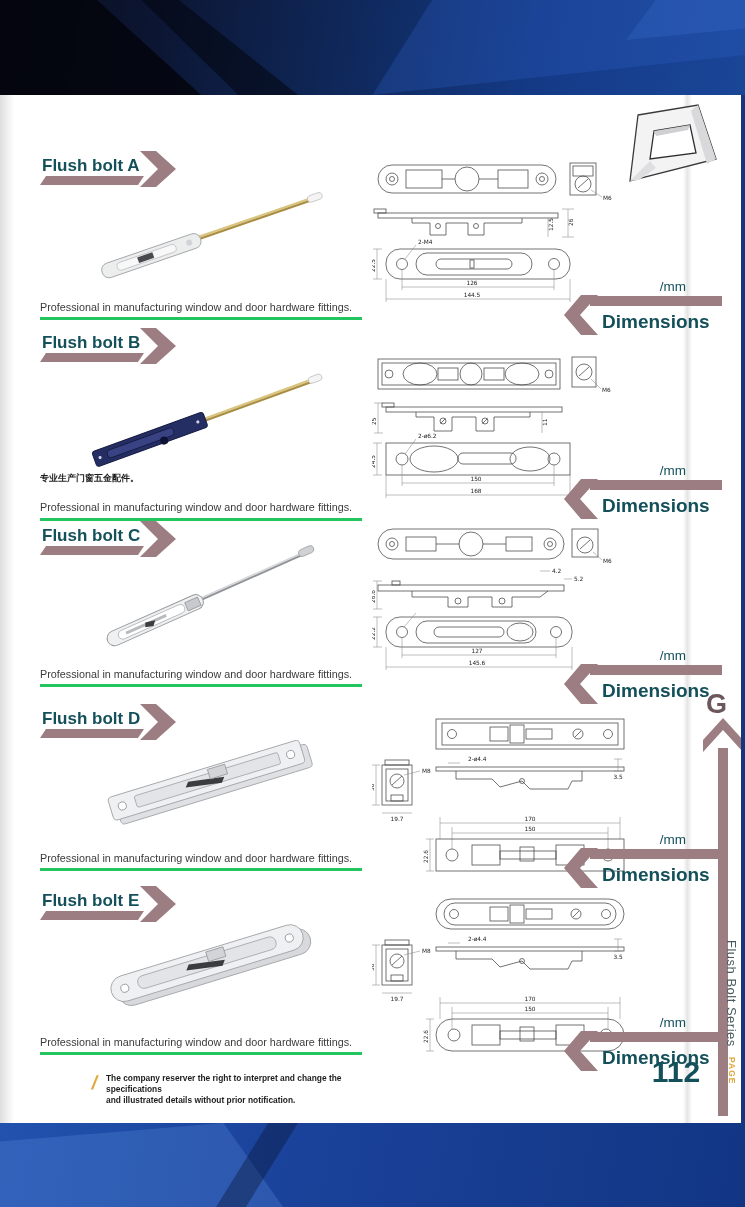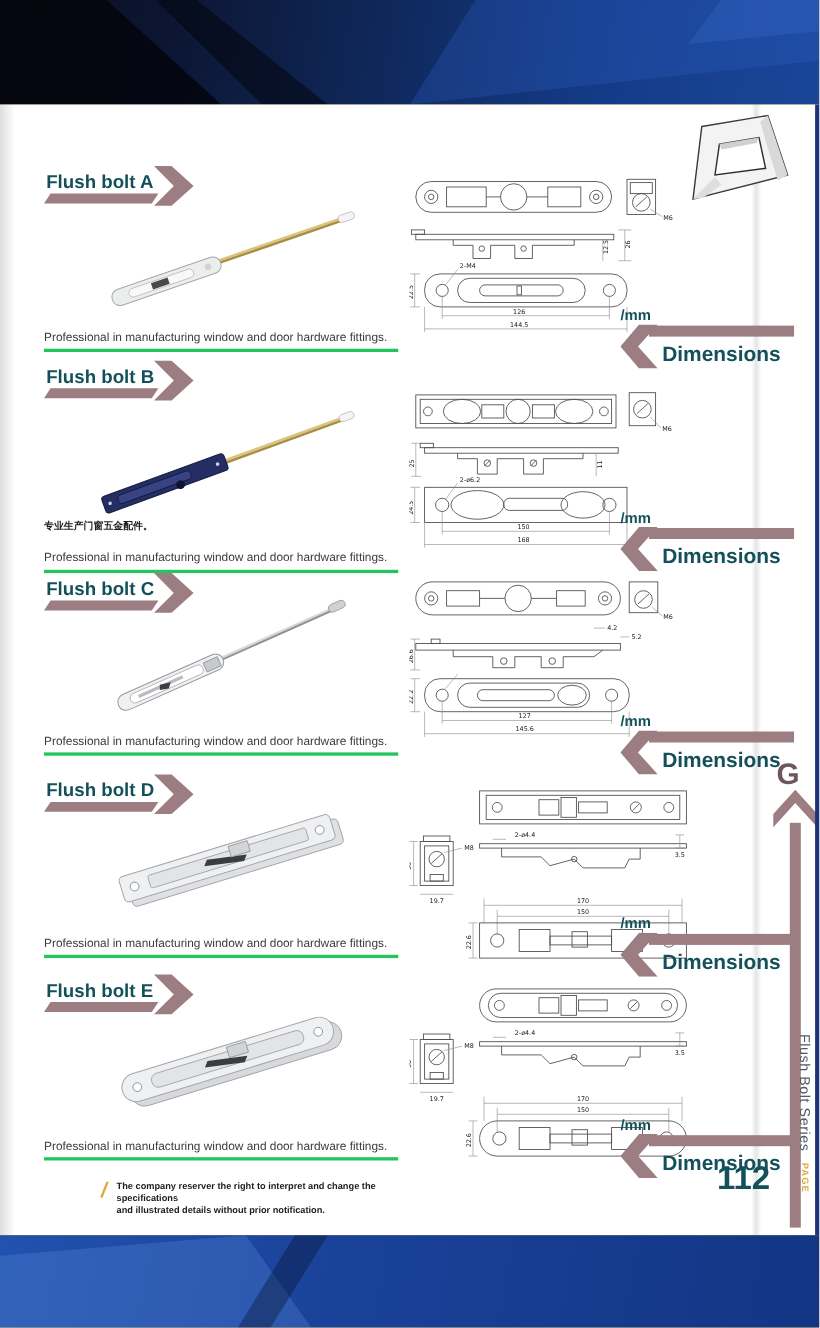--- a/index.html
+++ b/index.html
@@ -1,17 +1,17 @@
 <!DOCTYPE html>
 <html><head>
 <meta charset="utf-8">
 <style>
   html,body{margin:0;padding:0;background:#fff;}
   .stage{position:relative;width:745px;height:1207px;overflow:hidden;
-         font-family:"Liberation Sans",sans-serif;background:#a16207;}
+         font-family:"Liberation Sans",sans-serif;background:#22c55e;}
 
   
   .banner{position:absolute;left:0;top:0;width:745px;height:95px;
     background:linear-gradient(99deg,#0a0d1c 0%,#0c1531 20%,#0f2758 45%,#143a86 72%,#1a4698 100%);}
   .banner .streak1{position:absolute;inset:0;background:rgba(2,4,10,.8);
     clip-path:polygon(0 0,13% 0,27% 100%,0 100%);}
   .banner .streak2{position:absolute;inset:0;background:rgba(4,7,16,.6);
     clip-path:polygon(19% 0,24% 0,40% 100%,32% 100%);}
   .banner .hilite{position:absolute;inset:0;background:rgba(45,98,200,.28);
     clip-path:polygon(58% 0,100% 0,100% 58%,50% 100%);}
@@ -34,22 +34,22 @@
     background:linear-gradient(to right,rgba(0,0,0,0),rgba(0,0,0,.10),rgba(0,0,0,0));}
   .edge-right{position:absolute;right:0;top:0;width:4px;height:1028px;background:#16357e;}
 
   
   .secflag{position:absolute;left:40px;width:140px;height:38px;}
   .flagtext{font-size:17px;font-weight:bold;fill:#14505a;}
   .mauve{fill:#9c7d82;}
 
   
   .dimflag{position:absolute;right:23px;width:158px;}
-  .dimflag .unit{padding-right:36px;color:#14505a;
-    font-weight:bold;font-size:13.5px;height:16px;line-height:15px;}
+  .dimflag .unit{text-align:right;padding-right:36px;color:#14505a;
+    font-weight:normal;font-size:13.5px;height:16px;line-height:15px;}
   .flagtext2{font-size:19px;font-weight:bold;fill:#14505a;}
 
   
   .caption{position:absolute;left:40px;width:322px;color:#3b3b3b;font-size:10.8px;
     border-bottom:3px solid #22c55e;padding-bottom:4px;line-height:1.15;}
   .caption .zh{font-size:9px;font-weight:bold;color:#1c1c1c;display:block;margin-bottom:18px;}
 
   
   .draw{position:absolute;left:372px;}
   .ln{stroke:#4f4f4f;stroke-width:0.8;fill:none;}

